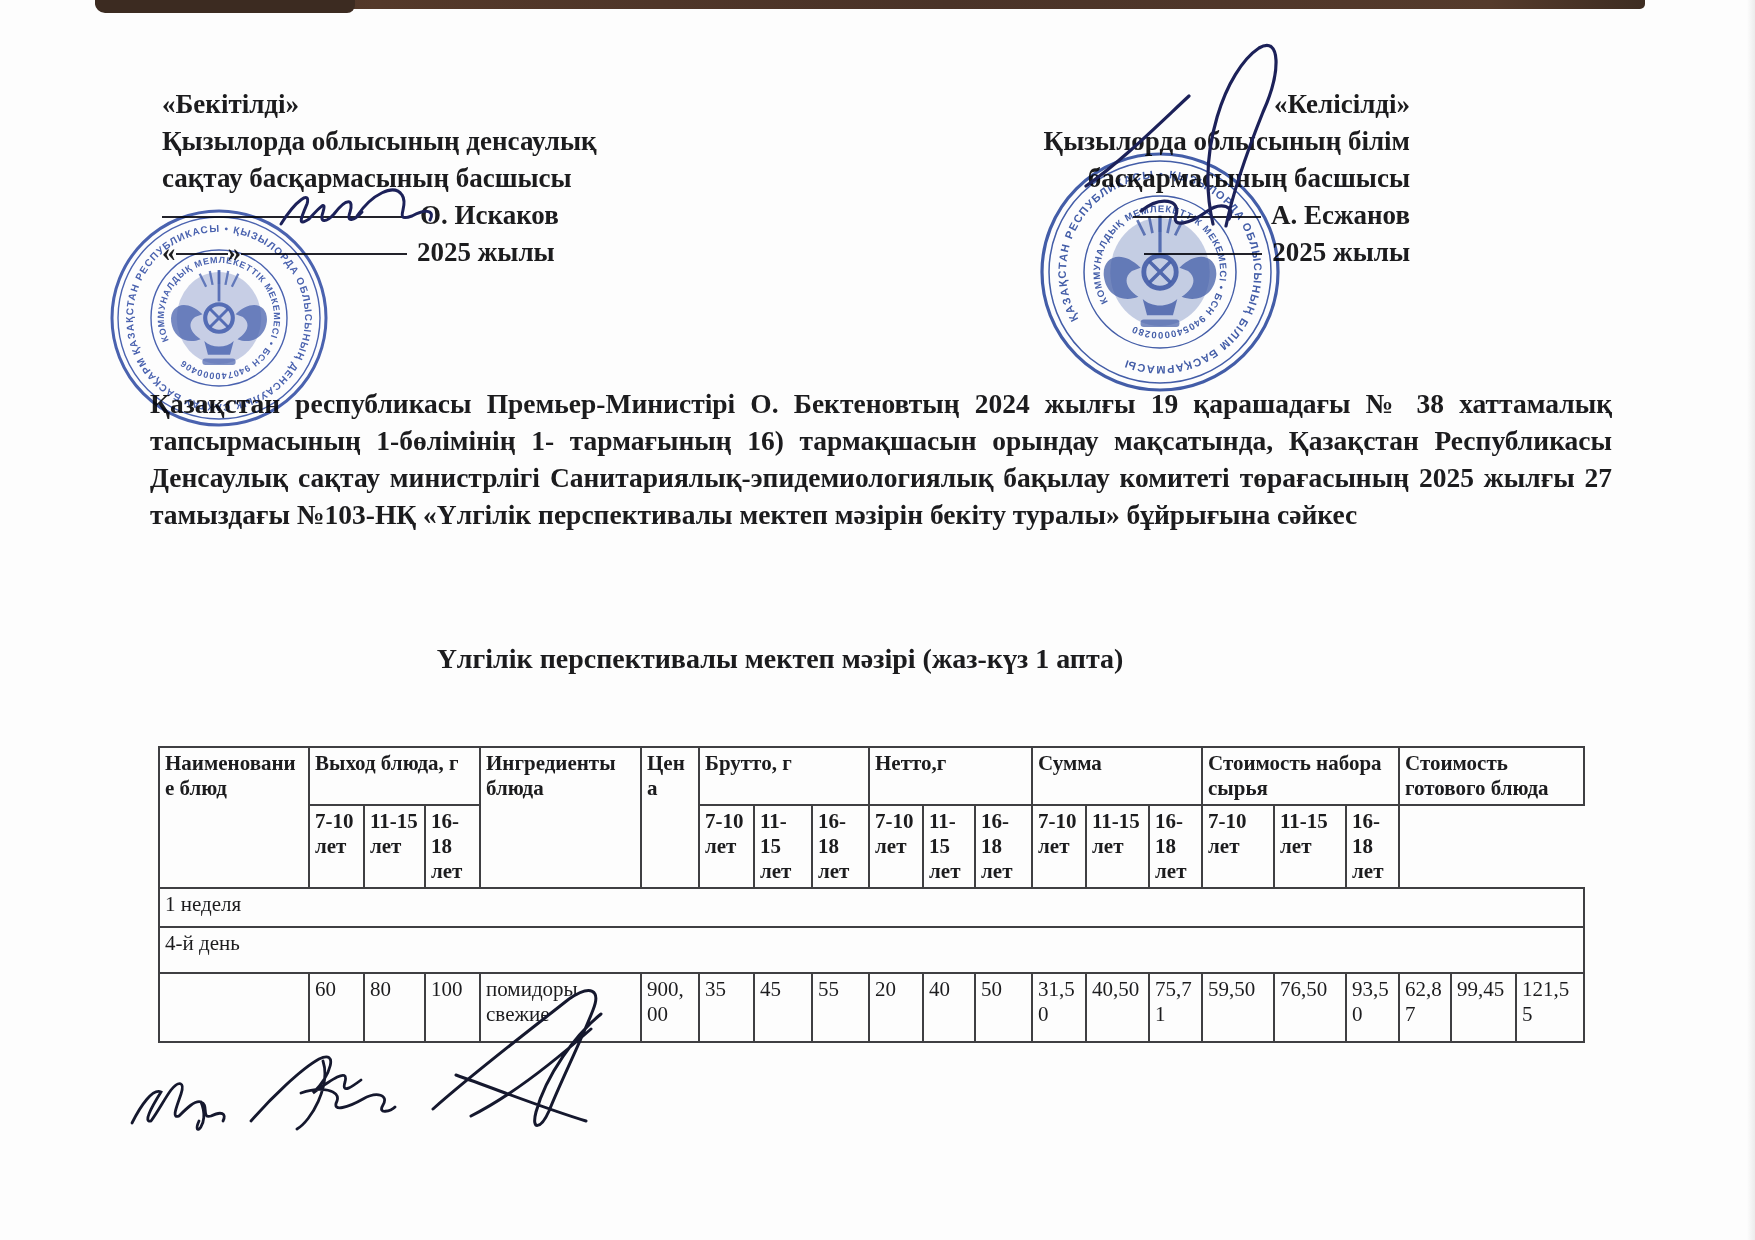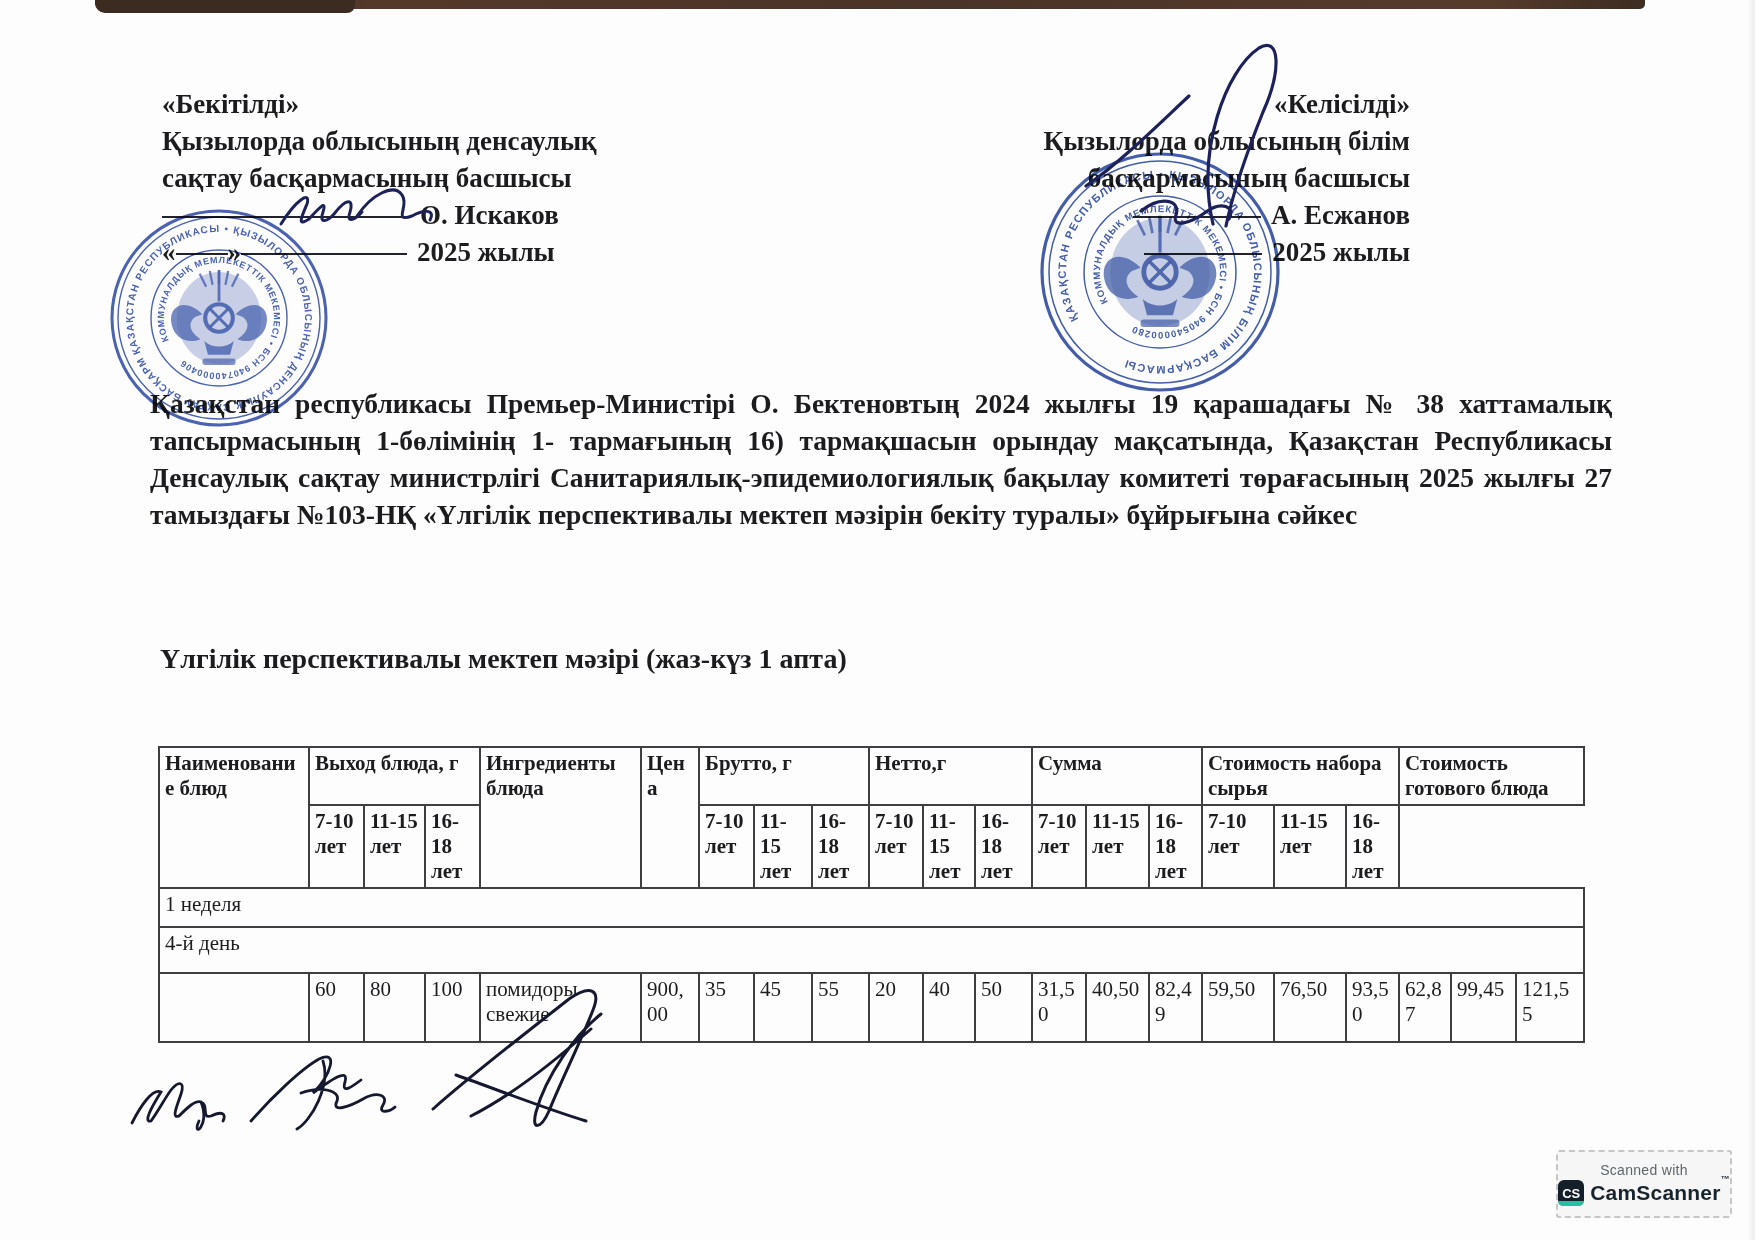--- a/index.html
+++ b/index.html
@@ -14,21 +14,21 @@
   
   .blk{position:absolute;font-size:27px;font-weight:bold;line-height:37px;z-index:2;}
   .blk-left{left:162px;top:86px;width:480px;}
   .blk-right{left:1020px;top:86px;width:390px;text-align:right;}
   .ul{display:inline-block;border-bottom:2.5px solid #22222a;height:4px;transform:translateY(-6px);}
   .nm{margin-left:10px;}
   
   .body-par{position:absolute;left:150px;top:385px;width:1462px;font-size:27.5px;font-weight:bold;
             line-height:37px;text-align:justify;z-index:2;margin:0;}
   
-  .table-title{position:absolute;left:160px;top:643px;width:1240px;
+  .table-title{position:absolute;left:160px;top:643px;width:1240px;text-align:center;
                font-size:28px;font-weight:bold;z-index:2;}
   
   .tbl-wrap{position:absolute;left:158px;top:746px;z-index:2;}
   table.menu{border-collapse:collapse;table-layout:fixed;width:1425px;font-size:21px;}
   table.menu th,table.menu td{border:2px solid #3f3f42;vertical-align:top;text-align:left;
                padding:3px 5px;overflow-wrap:break-word;word-break:normal;}
   table.menu th{font-weight:bold;}
   td.section{font-weight:normal;}
   
   .stamp{position:absolute;z-index:3;mix-blend-mode:multiply;opacity:0.92;}
@@ -196,21 +196,21 @@
         <td>помидоры свежие</td>
         <td>900,00</td>
         <td>35</td>
         <td>45</td>
         <td>55</td>
         <td>20</td>
         <td>40</td>
         <td>50</td>
         <td>31,50</td>
         <td>40,50</td>
-        <td>82,49</td>
+        <td>75,71</td>
         <td>59,50</td>
         <td>76,50</td>
         <td>93,50</td>
         <td>62,87</td>
         <td>99,45</td>
         <td>121,55</td>
       </tr>
     </tbody>
       </table>
   </div>
@@ -223,21 +223,14 @@
       <path stroke="#1c2159" stroke-width="3.2" d="M1213,224 C1196,150 1226,70 1259,48 C1281,35 1281,72 1263,112 C1249,147 1233,192 1226,226 M1141,211 C1161,195 1181,200 1176,215 C1171,229 1191,223 1206,212 C1221,201 1236,206 1229,219 M1189,96 C1162,121 1122,161 1086,186"></path>
 
       <path stroke="#15182e" stroke-width="2.8" d="M132,1123 C141,1105 153,1088 161,1092 C151,1108 143,1123 151,1121 C159,1110 165,1098 171,1090 C179,1080 185,1082 181,1094 C177,1106 171,1119 179,1116 C187,1108 195,1100 201,1102 C209,1104 201,1119 211,1116 C221,1111 227,1113 223,1121 M201,1102 C211,1126 191,1139 199,1121"></path>
 
       <path stroke="#15182e" stroke-width="2.8" d="M251,1121 C271,1098 301,1069 319,1059 C339,1049 331,1075 313,1093 C331,1080 349,1067 345,1082 C341,1095 353,1086 361,1080 M301,1093 C321,1086 341,1090 337,1101 C331,1113 349,1107 363,1099 C377,1091 389,1095 383,1105 C377,1115 391,1111 395,1107 M323,1061 C331,1086 311,1121 297,1129"></path>
 
       <path stroke="#15182e" stroke-width="3" d="M433,1109 C471,1075 531,1029 569,999 C591,984 601,990 593,1010 C581,1041 561,1081 549,1111 C541,1129 531,1131 536,1112 C546,1075 576,1034 601,1014 M456,1075 C501,1091 546,1109 586,1121 M471,1116 C511,1096 556,1060 591,1029"></path>
     </g>
   </svg>
 
-  <div class="wm">
-    <div class="wm-line1">Scanned with</div>
-    <div class="wm-line2">
-      <div class="wm-logo">CS</div>
-      <div class="wm-brand"><span>CamScanner</span><span class="wm-tm">™</span></div>
-    </div>
-  </div>
 
 </div>
 
 </body></html>

